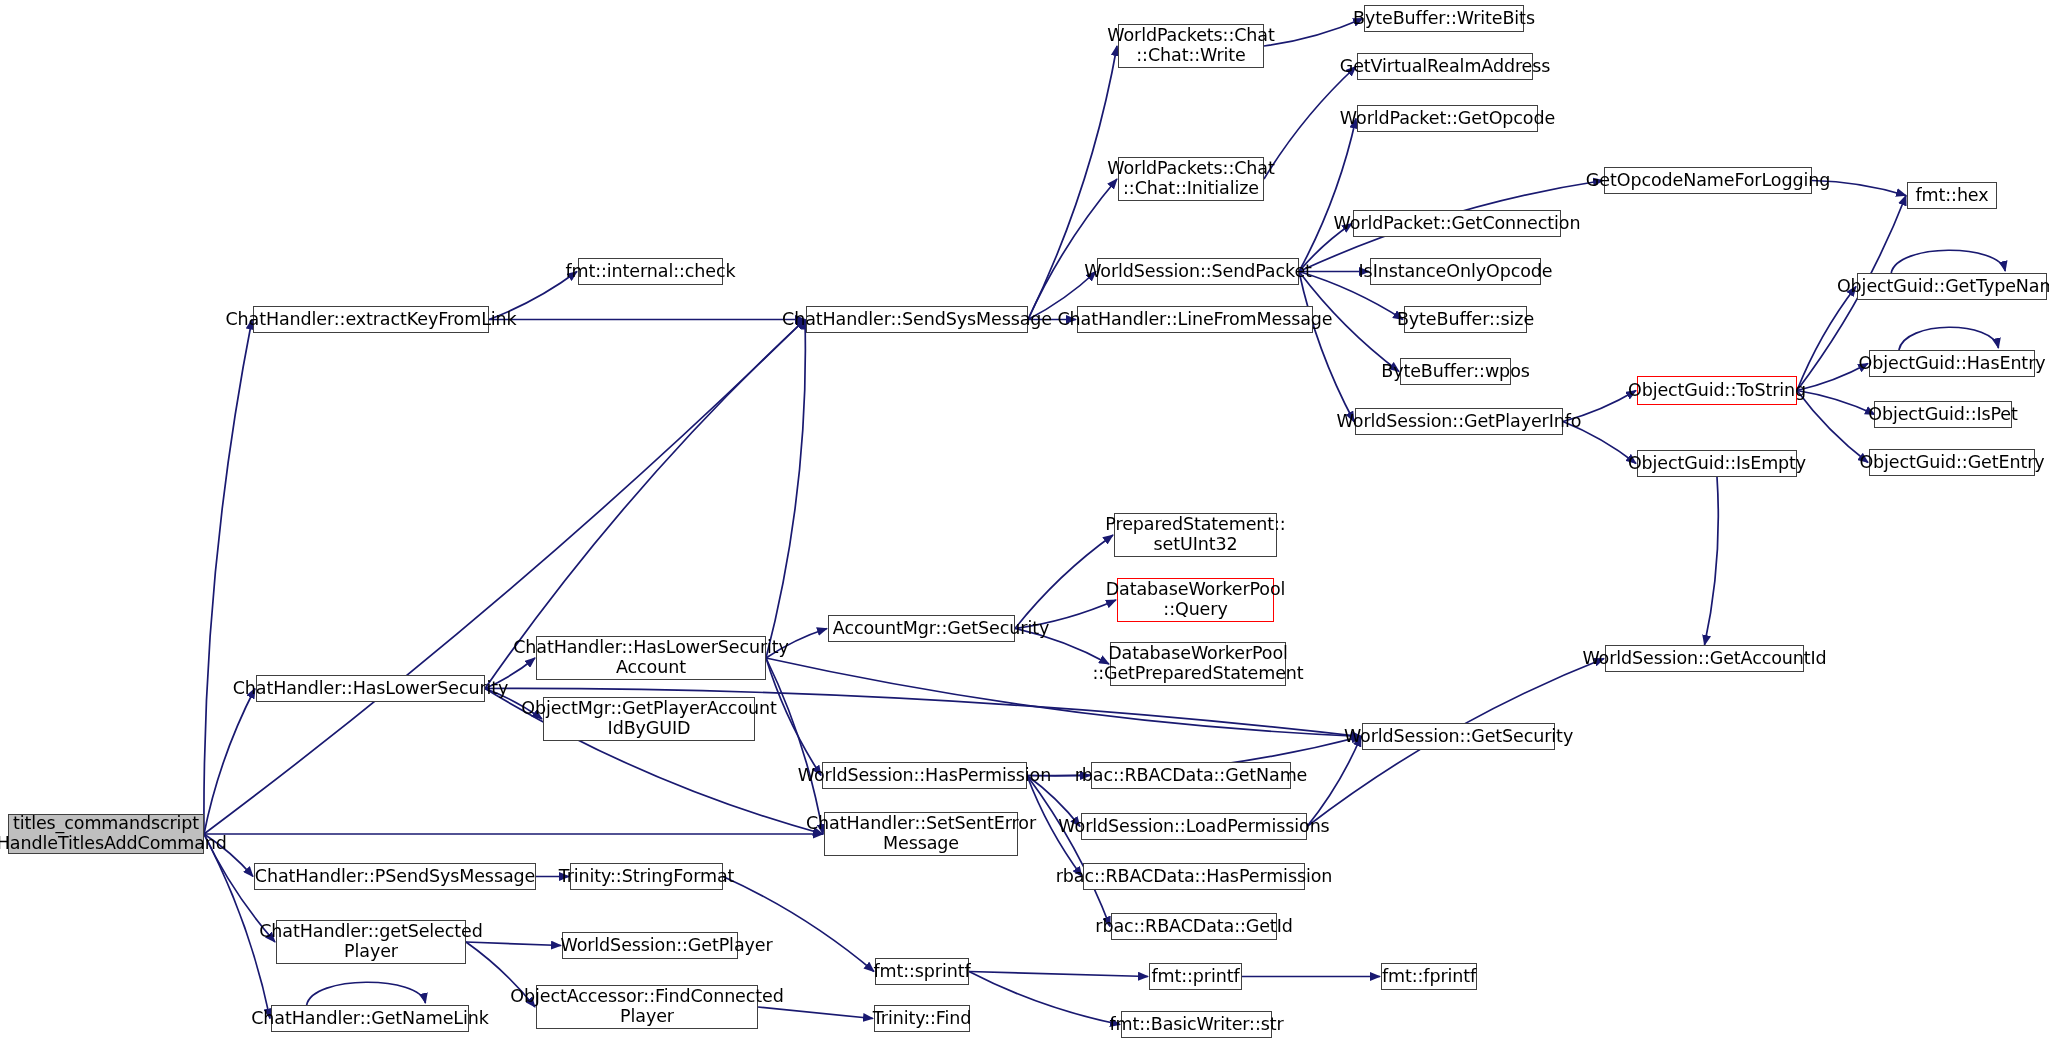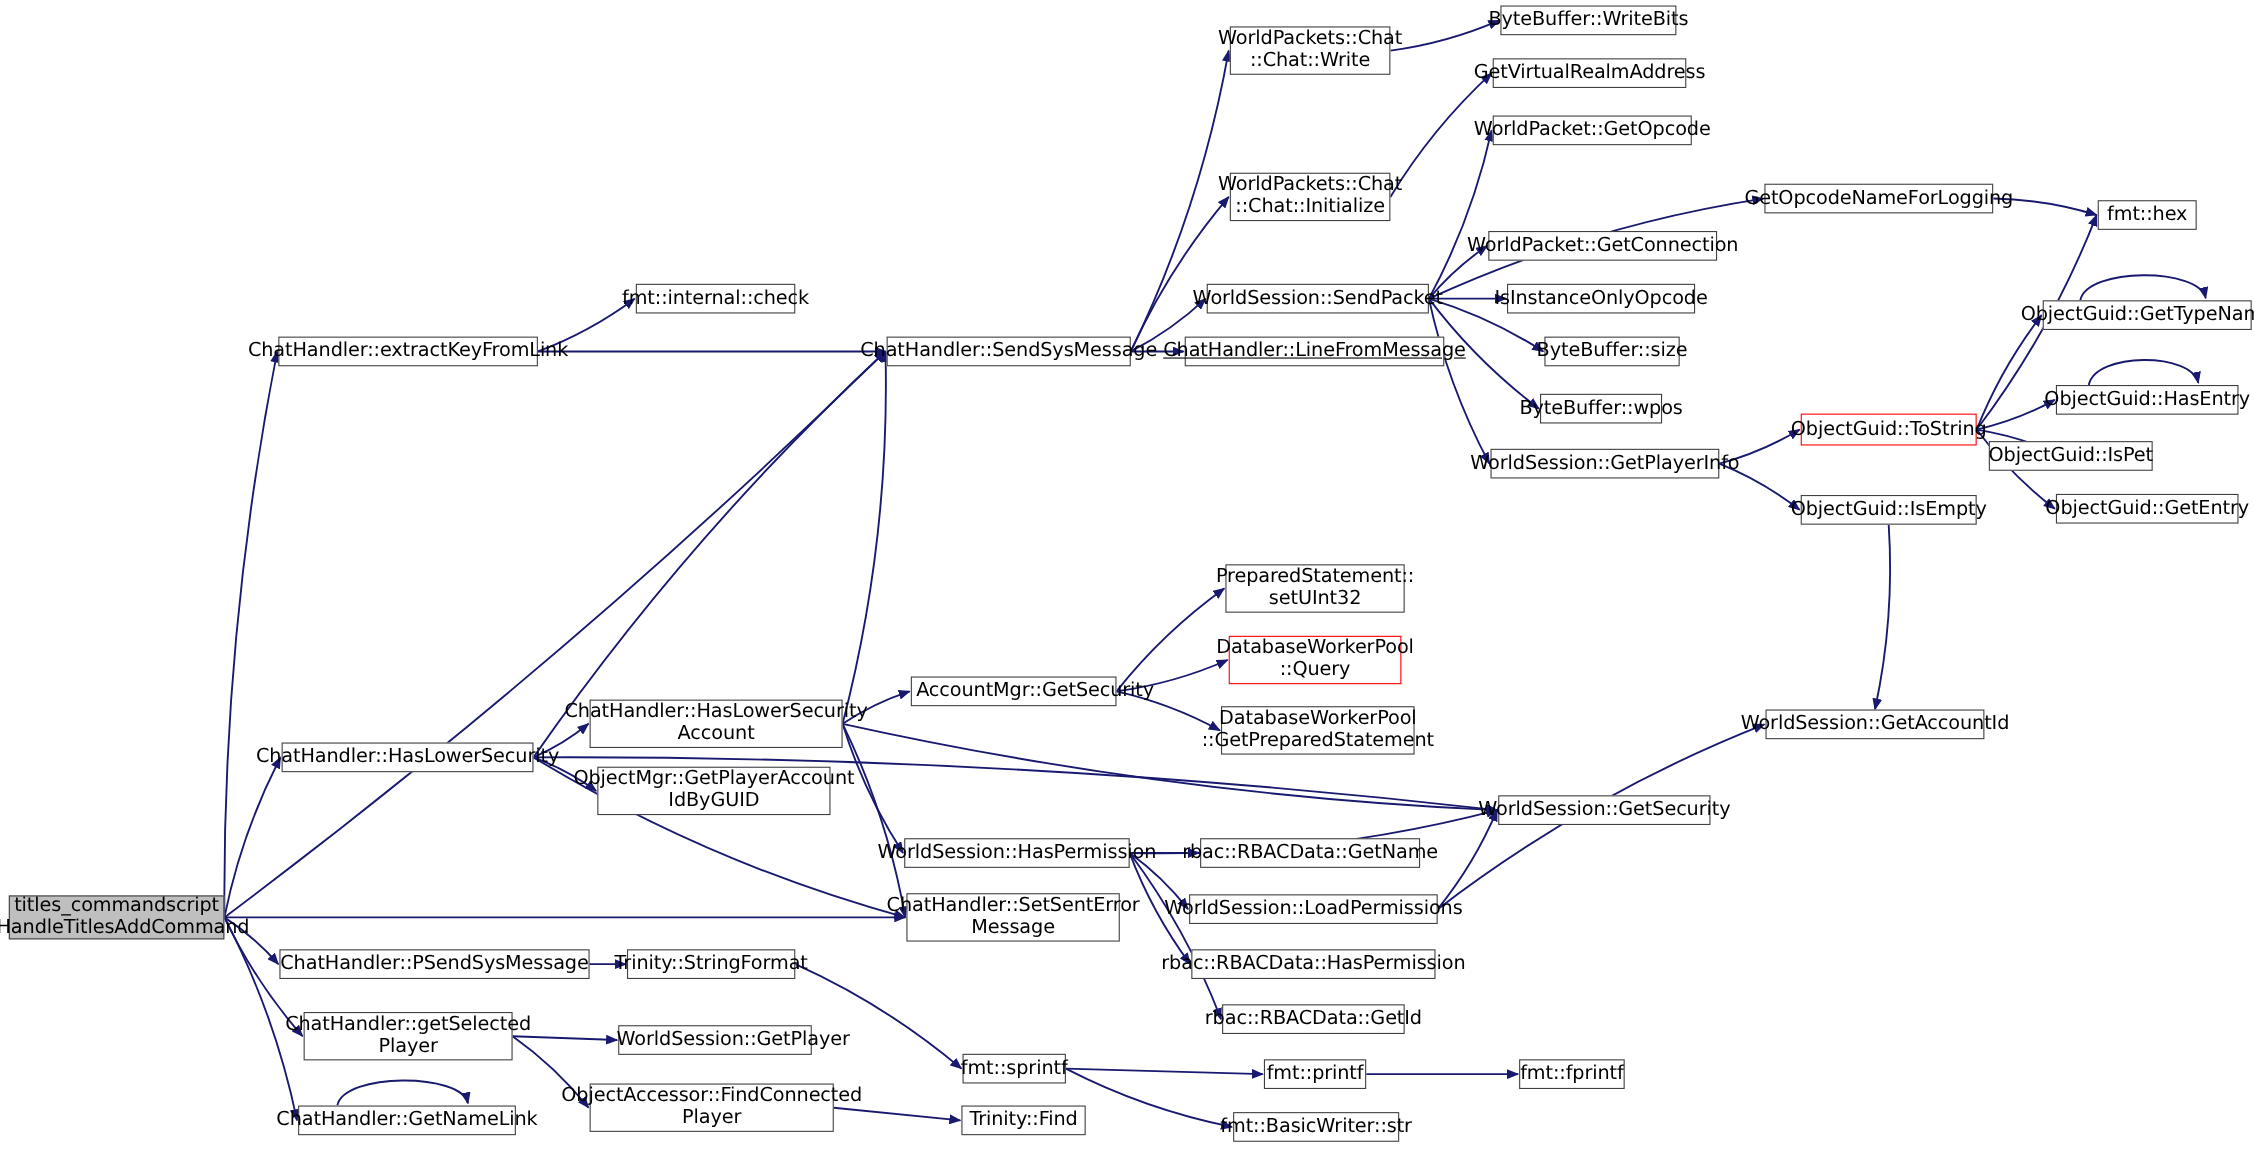--- a/index.html
+++ b/index.html
@@ -132,30 +132,30 @@
       <div class="node" style="left: 1118px; top: 24px; width: 146px; height: 44px;">WorldPackets::Chat
 ::Chat::Write</div>
       <div class="node" style="left: 1364px; top: 5px; width: 160px; height: 27px;">ByteBuffer::WriteBits</div>
       <div class="node" style="left: 1357px; top: 53px; width: 176px; height: 27px;">GetVirtualRealmAddress</div>
       <div class="node" style="left: 1357px; top: 105px; width: 181px; height: 27px;">WorldPacket::GetOpcode</div>
       <div class="node" style="left: 1118px; top: 157px; width: 146px; height: 44px;">WorldPackets::Chat
 ::Chat::Initialize</div>
       <div class="node" style="left: 1353px; top: 210px; width: 208px; height: 27px;">WorldPacket::GetConnection</div>
       <div class="node" style="left: 1097px; top: 258px; width: 202px; height: 27px;">WorldSession::SendPacket</div>
       <div class="node" style="left: 1370px; top: 258px; width: 171px; height: 27px;">IsInstanceOnlyOpcode</div>
-      <div class="node" style="left: 1077px; top: 306px; width: 236px; height: 27px; text-decoration: underline;">ChatHandler::LineFromMessage</div>
+      <div class="node" style="left: 1077px; top: 306px; width: 236px; height: 27px;">ChatHandler::LineFromMessage</div>
       <div class="node" style="left: 1404px; top: 306px; width: 123px; height: 27px;">ByteBuffer::size</div>
       <div class="node" style="left: 1400px; top: 358px; width: 111px; height: 27px;">ByteBuffer::wpos</div>
       <div class="node" style="left: 1355px; top: 408px; width: 208px; height: 27px;">WorldSession::GetPlayerInfo</div>
       <div class="node" style="left: 1604px; top: 167px; width: 208px; height: 27px;">GetOpcodeNameForLogging</div>
       <div class="node" style="left: 1907px; top: 182px; width: 90px; height: 27px;">fmt::hex</div>
       <div class="node" style="left: 1857px; top: 273px; width: 190px; height: 27px;">ObjectGuid::GetTypeName</div>
       <div class="node" style="left: 1869px; top: 350px; width: 166px; height: 27px;">ObjectGuid::HasEntry</div>
       <div class="node highlight" style="left: 1637px; top: 376px; width: 160px; height: 29px;">ObjectGuid::ToString</div>
-      <div class="node" style="left: 1808px; top: 401px; width: 149px; height: 27px;">ObjectGuid::IsPet</div>
+      <div class="node" style="left: 1874px; top: 401px; width: 138px; height: 27px;">ObjectGuid::IsPet</div>
       <div class="node" style="left: 1869px; top: 449px; width: 166px; height: 27px;">ObjectGuid::GetEntry</div>
       <div class="node" style="left: 1637px; top: 450px; width: 160px; height: 27px;">ObjectGuid::IsEmpty</div>
       <div class="node" style="left: 1114px; top: 513px; width: 163px; height: 44px;">PreparedStatement::
 setUInt32</div>
       <div class="node highlight" style="left: 1117px; top: 578px; width: 157px; height: 44px;">DatabaseWorkerPool
 ::Query</div>
       <div class="node" style="left: 1110px; top: 642px; width: 176px; height: 44px;">DatabaseWorkerPool
 ::GetPreparedStatement</div>
       <div class="node" style="left: 828px; top: 615px; width: 187px; height: 27px; padding-left: 44px;">AccountMgr::GetSecurity</div>
       <div class="node" style="left: 536px; top: 636px; width: 230px; height: 44px;">ChatHandler::HasLowerSecurity
@@ -174,18 +174,18 @@
       <div class="node" style="left: 1111px; top: 913px; width: 166px; height: 27px;">rbac::RBACData::GetId</div>
       <div class="node" style="left: 254px; top: 863px; width: 282px; height: 27px;">ChatHandler::PSendSysMessage</div>
       <div class="node" style="left: 570px; top: 863px; width: 153px; height: 27px;">Trinity::StringFormat</div>
       <div class="node" style="left: 276px; top: 920px; width: 190px; height: 44px;">ChatHandler::getSelected
 Player</div>
       <div class="node" style="left: 562px; top: 932px; width: 176px; height: 27px; padding-left: 38px;">WorldSession::GetPlayer</div>
       <div class="node" style="left: 536px; top: 985px; width: 222px; height: 44px;">ObjectAccessor::FindConnected
 Player</div>
       <div class="node" style="left: 271px; top: 1005px; width: 198px; height: 27px;">ChatHandler::GetNameLink</div>
       <div class="node" style="left: 875px; top: 958px; width: 94px; height: 27px;">fmt::sprintf</div>
-      <div class="node" style="left: 874px; top: 1005px; width: 113px; height: 27px;">Trinity::Find</div>
+      <div class="node" style="left: 874px; top: 1005px; width: 96px; height: 27px;">Trinity::Find</div>
       <div class="node" style="left: 1149px; top: 963px; width: 93px; height: 27px;">fmt::printf</div>
       <div class="node" style="left: 1121px; top: 1011px; width: 151px; height: 27px;">fmt::BasicWriter::str</div>
       <div class="node" style="left: 1381px; top: 963px; width: 96px; height: 27px;">fmt::fprintf</div>
     </div>
 </div>
 
 </body></html>

